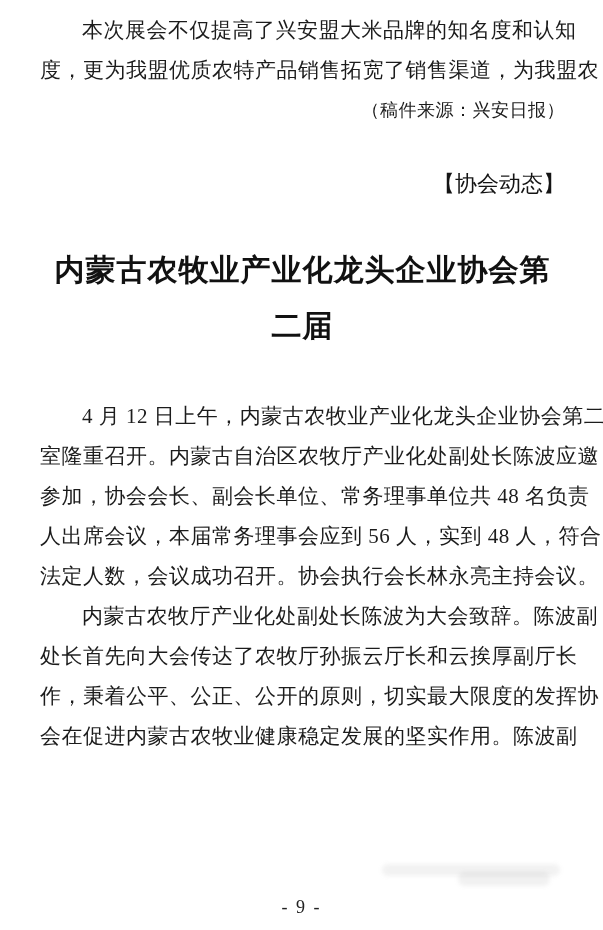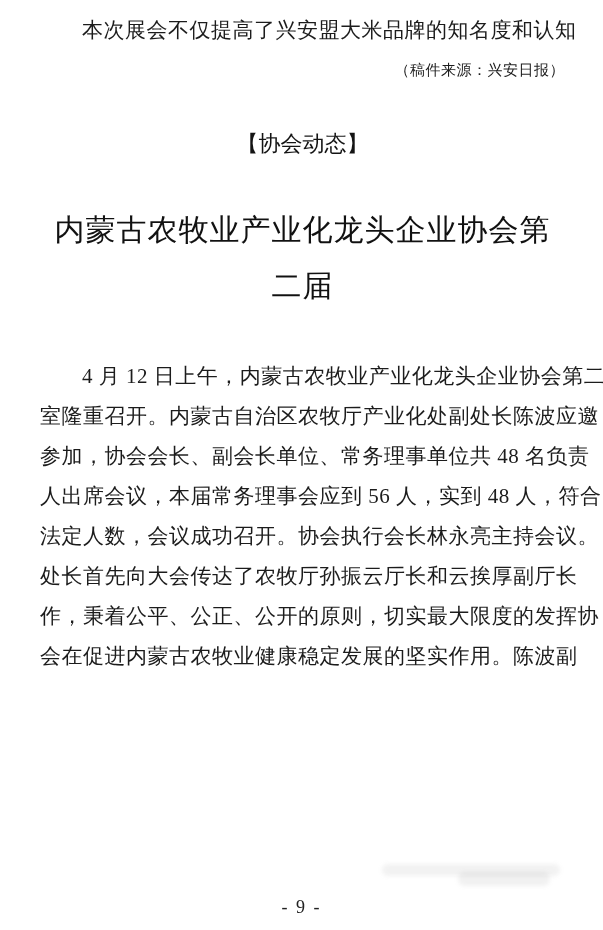--- a/index.html
+++ b/index.html
@@ -35,37 +35,37 @@
     text-align-last: left;
     white-space: normal;
   }
   .line.indent {
     padding-left: 42px;
   }
   .intro {
     margin-top: 10px;
   }
   .source-line {
-    font-size: 15px;
+    font-size: 18px;
     line-height: 40px;
     text-align: right;
     letter-spacing: 0.5px;
   }
   .section-header {
     margin-top: 38px;
     font-family: "Liberation Sans", "DejaVu Sans", sans-serif;
     font-size: 22px;
     line-height: 32px;
     color: #141414;
-    text-align: center;
+    text-align: right;
   }
   .article-title {
     margin-top: 42px;
     font-size: 30px;
-    font-weight: normal;
+    font-weight: bold;
     line-height: 56px;
     text-align: center;
     letter-spacing: 1px;
     color: #111111;
   }
   .body-block {
     margin-top: 42px;
   }
   .page-number {
     position: absolute;
@@ -100,39 +100,41 @@
   }
 </style>
 </head>
 <body>
 
 <div class="page">
   <div class="content">
 
     <div class="intro">
       <div class="line indent">本次展会不仅提高了兴安盟大米品牌的知名度和认知</div>
+      <div class="line">度，更为我盟优质农特产品销售拓宽了销售渠道，为我盟农</div>
     </div>
 
     <div class="source-line">（稿件来源：兴安日报）</div>
 
     <div class="section-header">【协会动态】</div>
 
     <div class="article-title">
       <div>内蒙古农牧业产业化龙头企业协会第二届</div>
     </div>
 
     <div class="body-block">
       <div>
         <div class="line indent">4 月 12 日上午，内蒙古农牧业产业化龙头企业协会第二</div>
         <div class="line">室隆重召开。内蒙古自治区农牧厅产业化处副处长陈波应邀</div>
         <div class="line">参加，协会会长、副会长单位、常务理事单位共 48 名负责</div>
         <div class="line">人出席会议，本届常务理事会应到 56 人，实到 48 人，符合</div>
         <div class="line">法定人数，会议成功召开。协会执行会长林永亮主持会议。</div>
       </div>
       <div>
+        <div class="line indent">内蒙古农牧厅产业化处副处长陈波为大会致辞。陈波副</div>
         <div class="line">处长首先向大会传达了农牧厅孙振云厅长和云挨厚副厅长</div>
         <div class="line">作，秉着公平、公正、公开的原则，切实最大限度的发挥协</div>
         <div class="line">会在促进内蒙古农牧业健康稳定发展的坚实作用。陈波副</div>
       </div>
     </div>
 
   </div>
 
   <div class="scan-artifact"></div>
   <div class="scan-artifact-2"></div>

